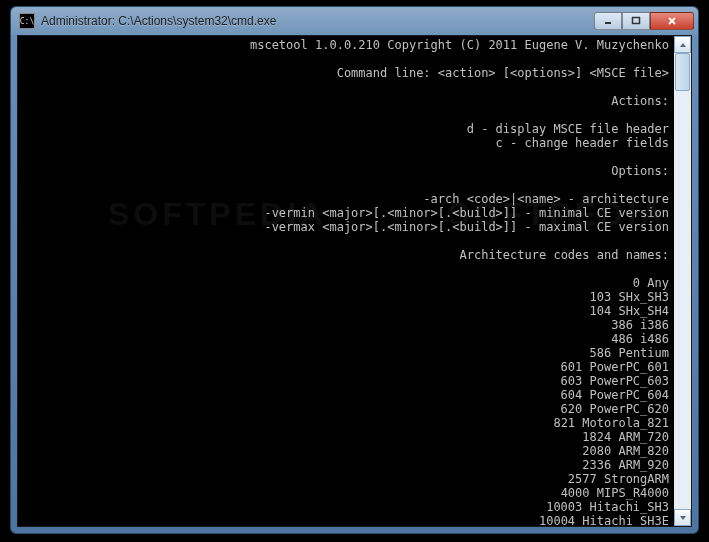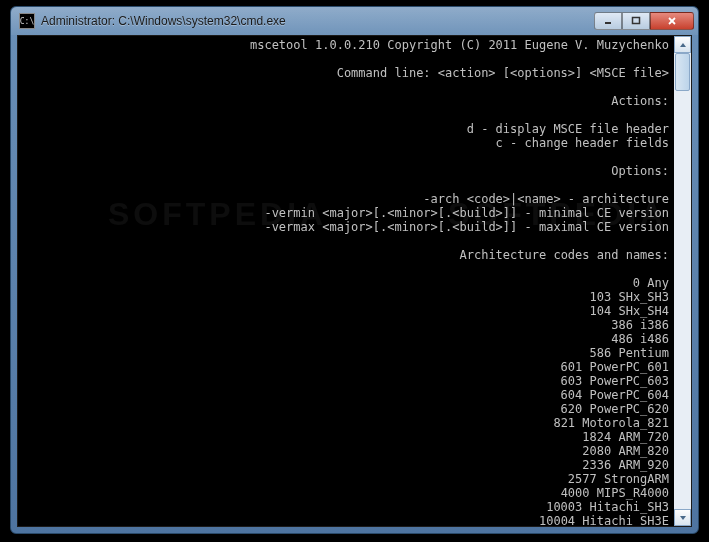--- a/index.html
+++ b/index.html
@@ -141,21 +141,21 @@
   }
   .wm1 { top: 160px; left: 90px; }
   .wm2 { top: 160px; left: 430px; }
 </style>
 </head>
 <body>
 
 <div class="window">
   <div class="titlebar">
     <div class="title-icon">C:\</div>
-    <div class="title-text">Administrator: C:\Windows\system32\cmd.exe</div>
+    <div class="title-text">Administrator: C:\Actions\system32\cmd.exe</div>
     <div class="win-buttons">
       <div class="win-btn min">
         <svg width="10" height="10" viewBox="0 0 10 10">
             <line x1="2" y1="7" x2="8" y2="7" stroke="#333" stroke-width="2"></line>
           </svg>
       </div>
       <div class="win-btn max">
         <svg width="10" height="10" viewBox="0 0 10 10">
             <rect x="1.5" y="1.5" width="7" height="6" fill="none" stroke="#333" stroke-width="1.5"></rect>
           </svg>

